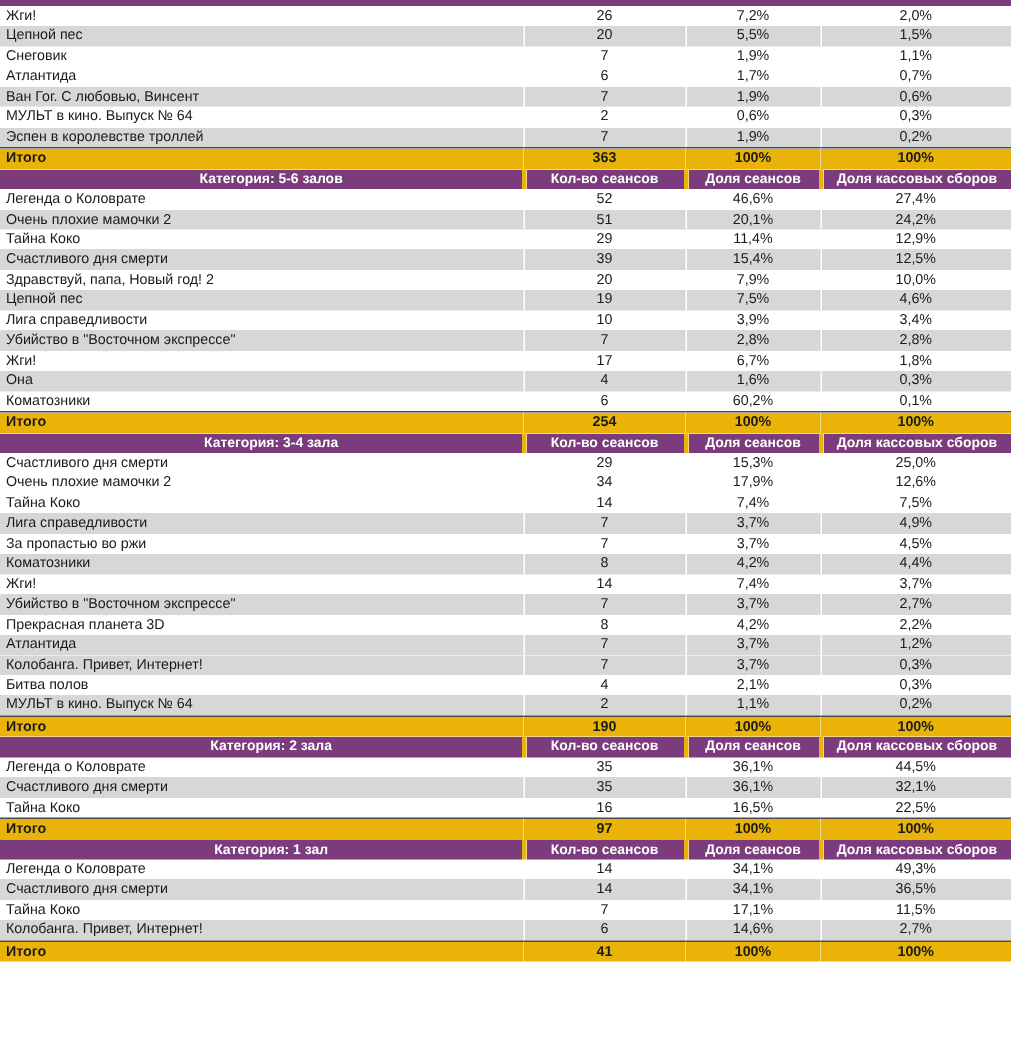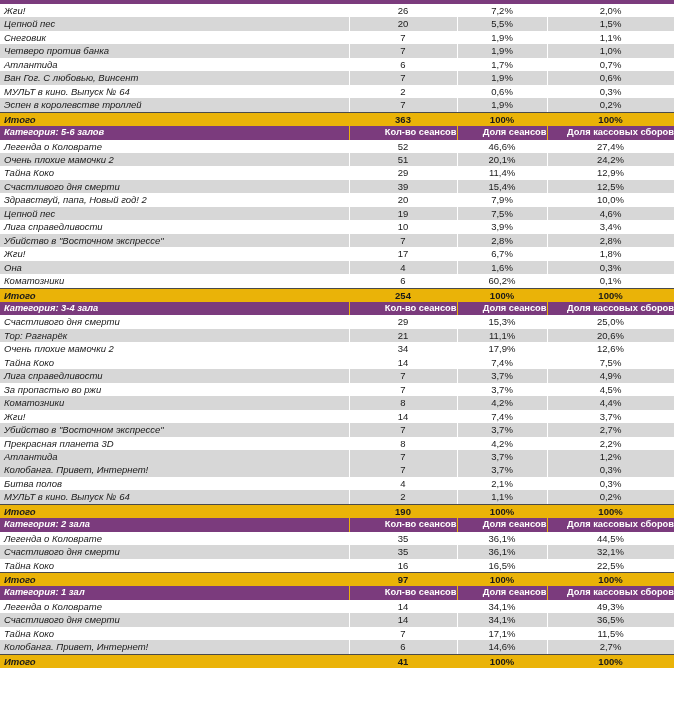--- a/index.html
+++ b/index.html
@@ -46,43 +46,41 @@
   td {
     padding: 0 0 0 0;
     line-height: 13.45px;
     vertical-align: middle;
     white-space: nowrap;
     overflow: hidden;
   }
   td.name {
     padding-left: 4px;
     text-align: left;
-    font-style: italic;
   }
   td.num {
     text-align: center;
   }
 
   
   tr.alt td { background: #d7d7d7; }
   tr.plain td { background: #ffffff; }
 
   
   tr.cat { height: 13.45px; }
   tr.cat td {
     background: #7b3b7d;
     color: #ffffff;
     font-weight: bold;
     font-size: 9.3px;
     line-height: 13.45px;
   }
-  tr.cat td.name { padding-left: 4px; }
+  tr.cat td.name { padding-left: 14px; text-align: center; }
   tr.cat td.num {
-    border-left: 1px solid #eab308;
-    text-align: right;
+    border-left: 3px solid #eab308;
   }
 
   
   tr.total td {
     background: #eab308;
     font-weight: bold;
     border-top: 1px solid #4a4a4a;
   }
 
   
@@ -112,26 +110,20 @@
           <td class="num sep">20</td>
           <td class="num sep">5,5%</td>
           <td class="num sep">1,5%</td>
         </tr>
         <tr class="row plain">
           <td class="name">Снеговик</td>
           <td class="num sep">7</td>
           <td class="num sep">1,9%</td>
           <td class="num sep">1,1%</td>
         </tr>
-        <tr class="row alt">
-          <td class="name">Четверо против банка</td>
-          <td class="num sep">7</td>
-          <td class="num sep">1,9%</td>
-          <td class="num sep">1,0%</td>
-        </tr>
         <tr class="row plain">
           <td class="name">Атлантида</td>
           <td class="num sep">6</td>
           <td class="num sep">1,7%</td>
           <td class="num sep">0,7%</td>
         </tr>
         <tr class="row alt">
           <td class="name">Ван Гог. С любовью, Винсент</td>
           <td class="num sep">7</td>
           <td class="num sep">1,9%</td>
@@ -238,26 +230,20 @@
           <td class="num">Кол-во сеансов</td>
           <td class="num">Доля сеансов</td>
           <td class="num">Доля кассовых сборов</td>
         </tr>
         <tr class="row plain">
           <td class="name">Счастливого дня смерти</td>
           <td class="num sep">29</td>
           <td class="num sep">15,3%</td>
           <td class="num sep">25,0%</td>
         </tr>
-        <tr class="row alt">
-          <td class="name">Тор: Рагнарёк</td>
-          <td class="num sep">21</td>
-          <td class="num sep">11,1%</td>
-          <td class="num sep">20,6%</td>
-        </tr>
         <tr class="row plain">
           <td class="name">Очень плохие мамочки 2</td>
           <td class="num sep">34</td>
           <td class="num sep">17,9%</td>
           <td class="num sep">12,6%</td>
         </tr>
         <tr class="row plain">
           <td class="name">Тайна Коко</td>
           <td class="num sep">14</td>
           <td class="num sep">7,4%</td>

